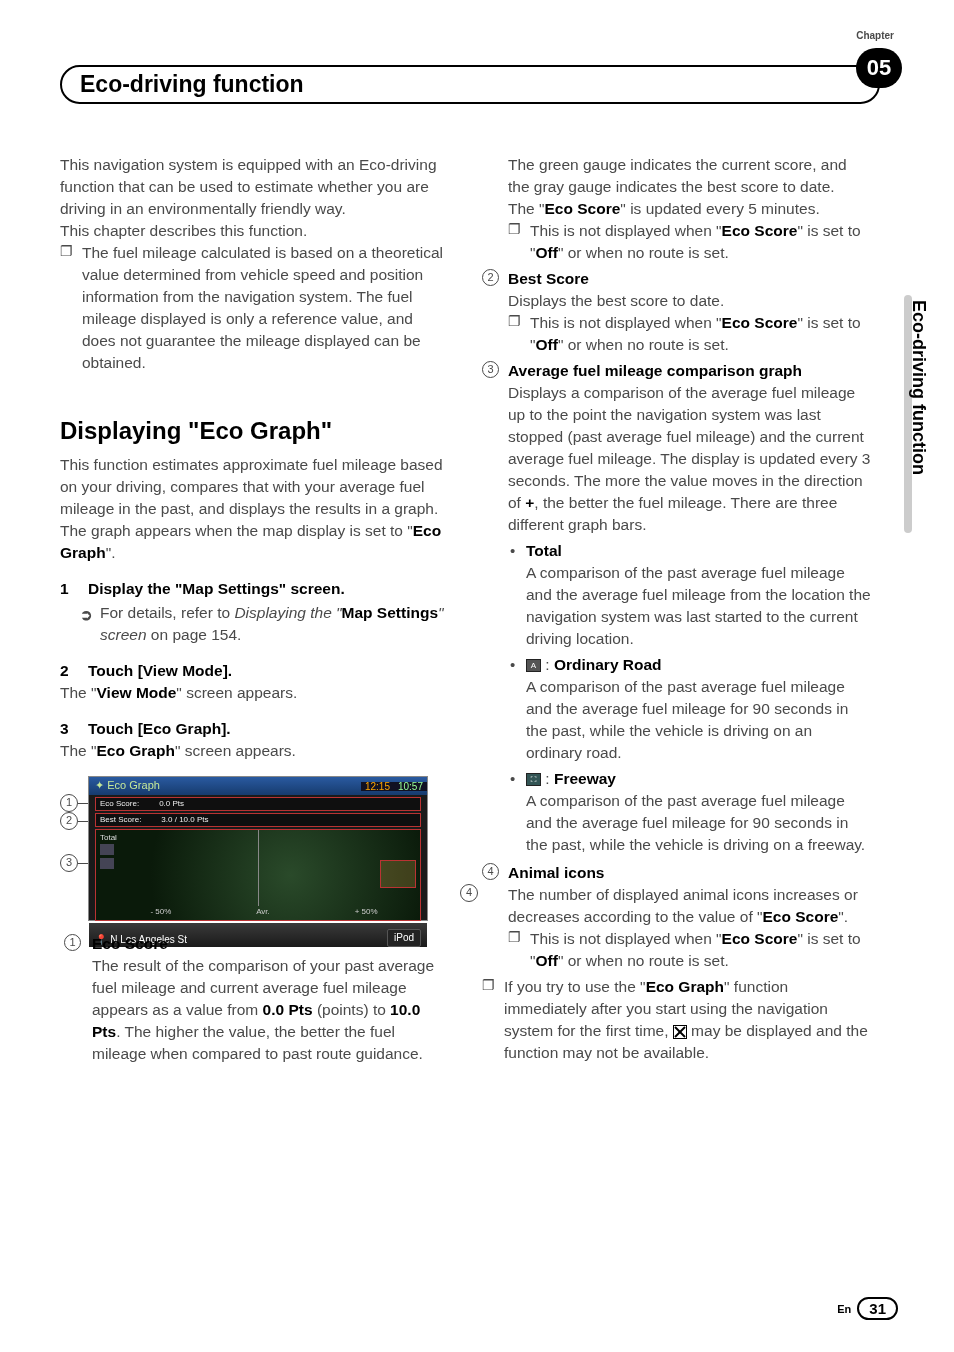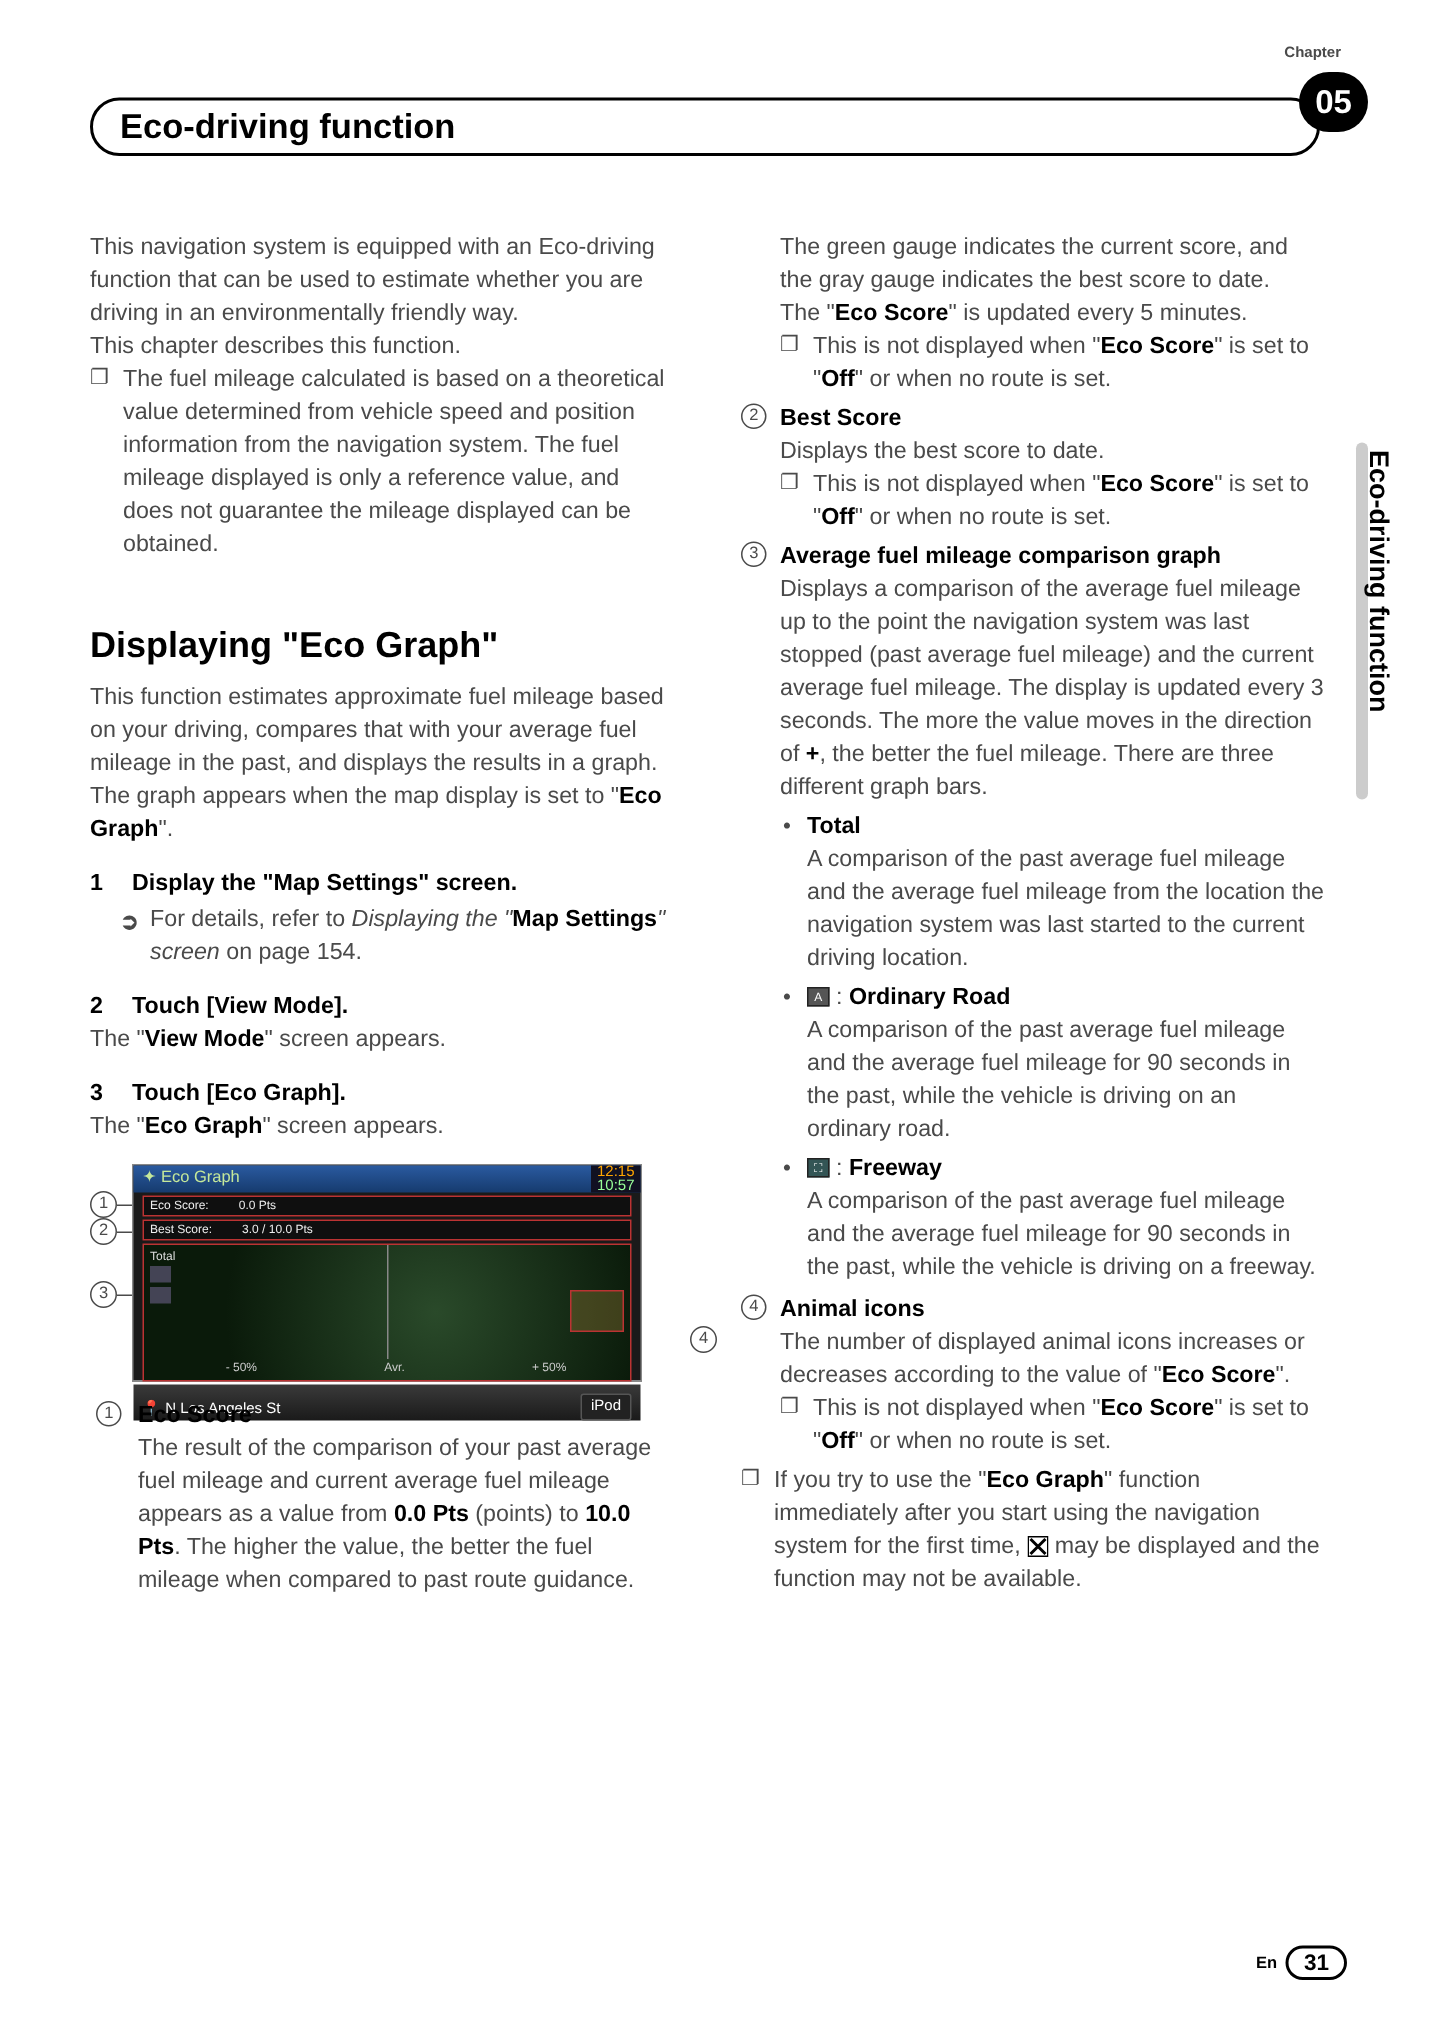--- a/index.html
+++ b/index.html
@@ -15,21 +15,21 @@
   .chapter-label {
     position: absolute;
     top: 30px;
     right: 60px;
     font-size: 10px;
     font-weight: bold;
   }
   .chapter-badge {
     position: absolute;
     top: 48px;
-    right: 42px;
+    right: 52px;
     width: 46px;
     height: 40px;
     background: #000;
     border-radius: 20px 20px 20px 20px;
     display: flex;
     align-items: center;
     justify-content: center;
     color: #fff;
     font-weight: bold;
     font-size: 22px;
@@ -62,21 +62,21 @@
     right: 42px;
     top: 295px;
     width: 8px;
     height: 238px;
     background: #ccc;
     border-radius: 4px;
   }
   .columns {
     margin-top: 50px;
     display: flex;
-    gap: 44px;
+    gap: 32px;
     font-size: 15.5px;
     line-height: 1.42;
   }
   .col { width: 390px; }
   p { margin: 0; }
   .square-bullet::before {
     content: "❐";
     position: absolute;
     left: 0;
     font-size: 14px;
@@ -284,21 +284,21 @@
       <span class="step-num">3</span><span class="step-label">Touch [Eco Graph].</span>
     </div>
     <p>
       <span>The "</span><span class="bold">Eco Graph</span><span>" screen appears.</span>
     </p>
 
     <div style="position:relative; margin-left:28px;">
       <div class="figure">
         <div class="eco-header">
           <span>✦ <span>Eco Graph</span></span>
-          <span style="display:flex;flex-direction:column;font-size:8px;line-height:9px;">
+          <span style="display:flex;font-size:8px;line-height:9px;">
             <span class="eco-time">12:15</span>
             <span class="eco-time" style="color:#9f9;">10:57</span>
           </span>
         </div>
         <div class="eco-row">
           <span>Eco Score:</span>
             <span>0.0 Pts</span>
         </div>
         <div class="eco-row">
           <span>Best Score:</span>

